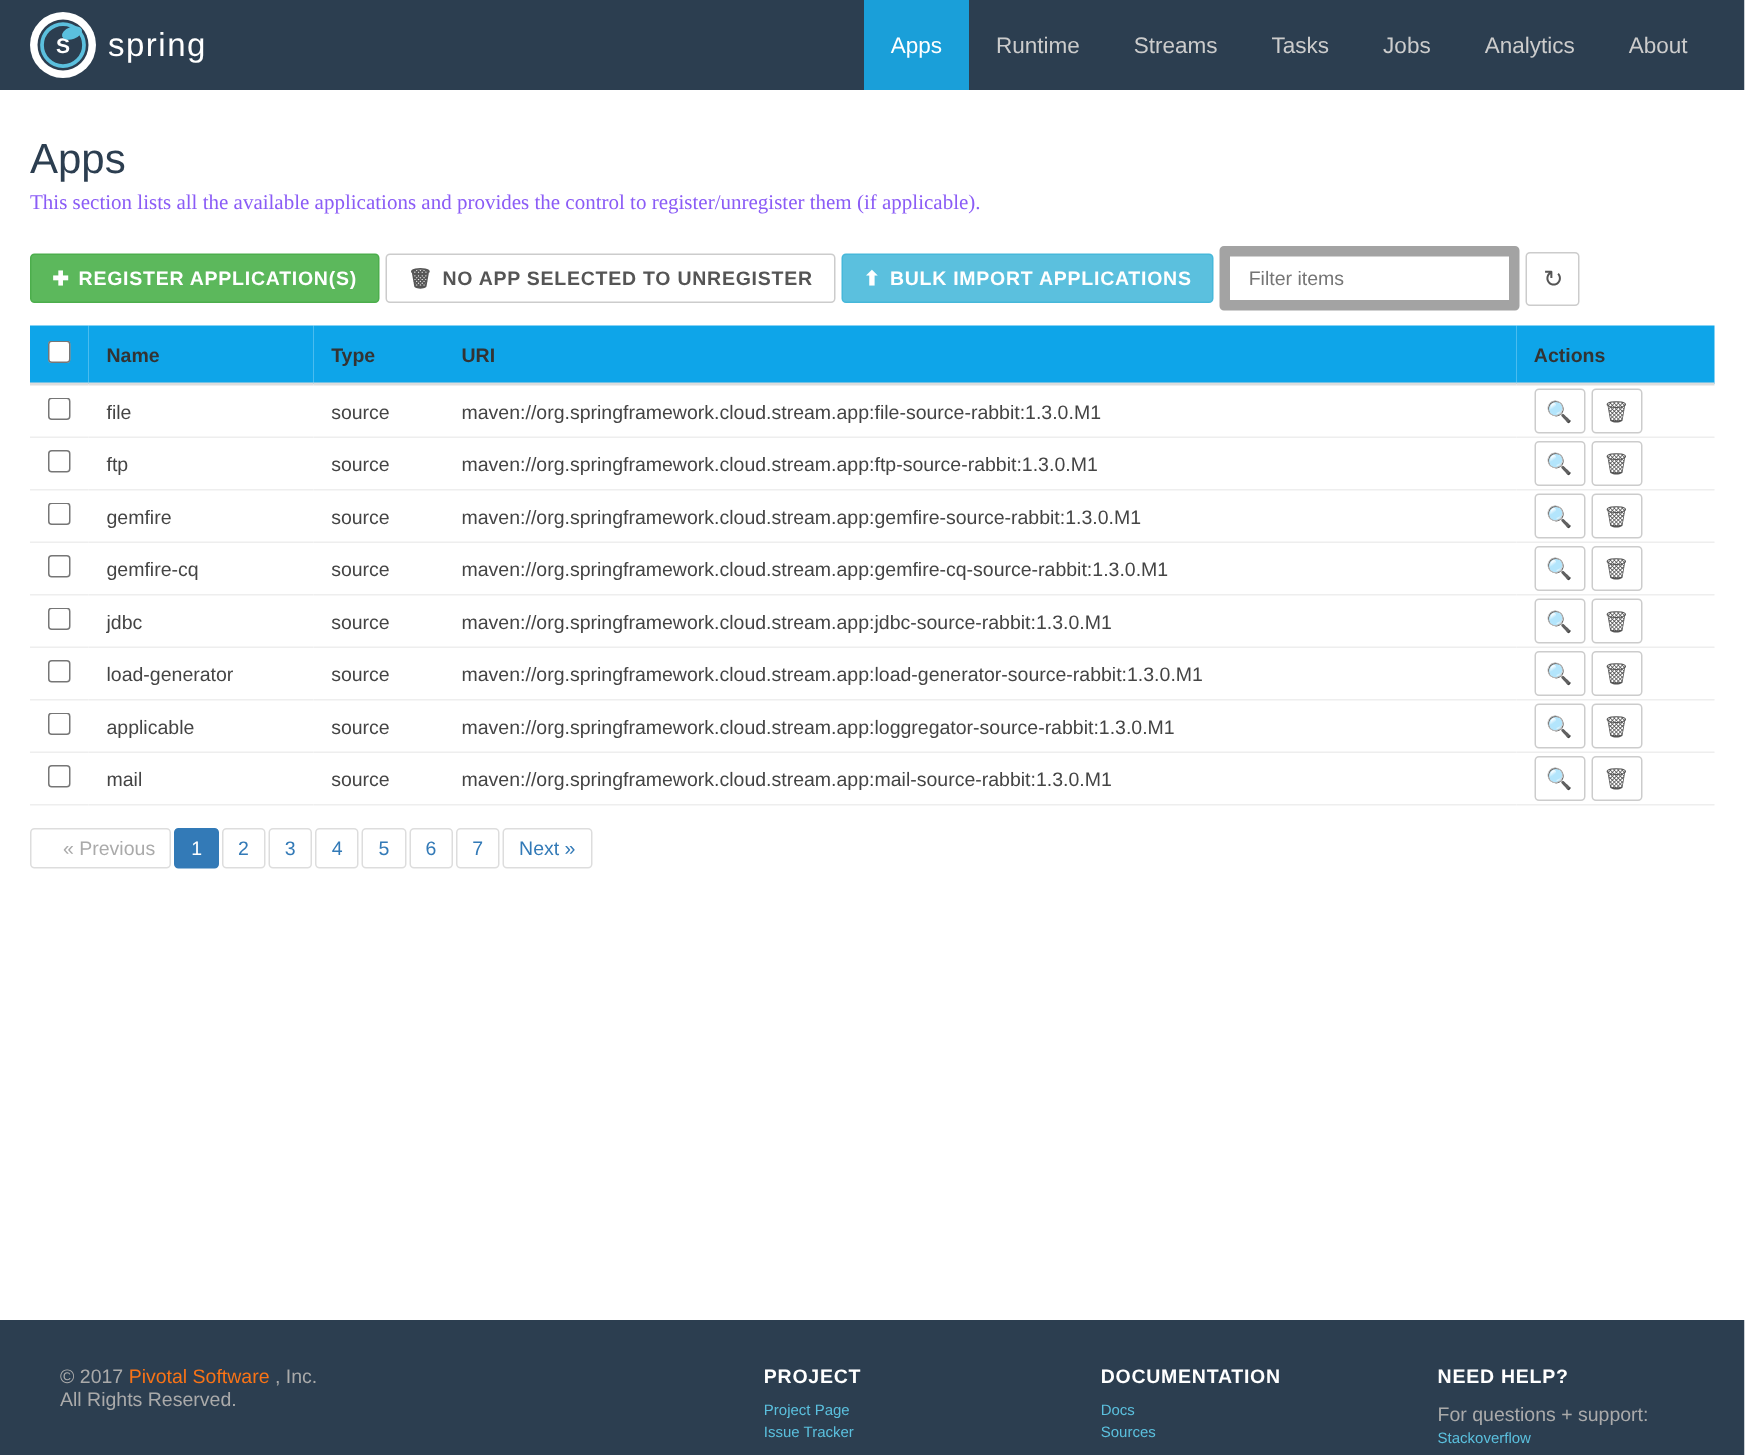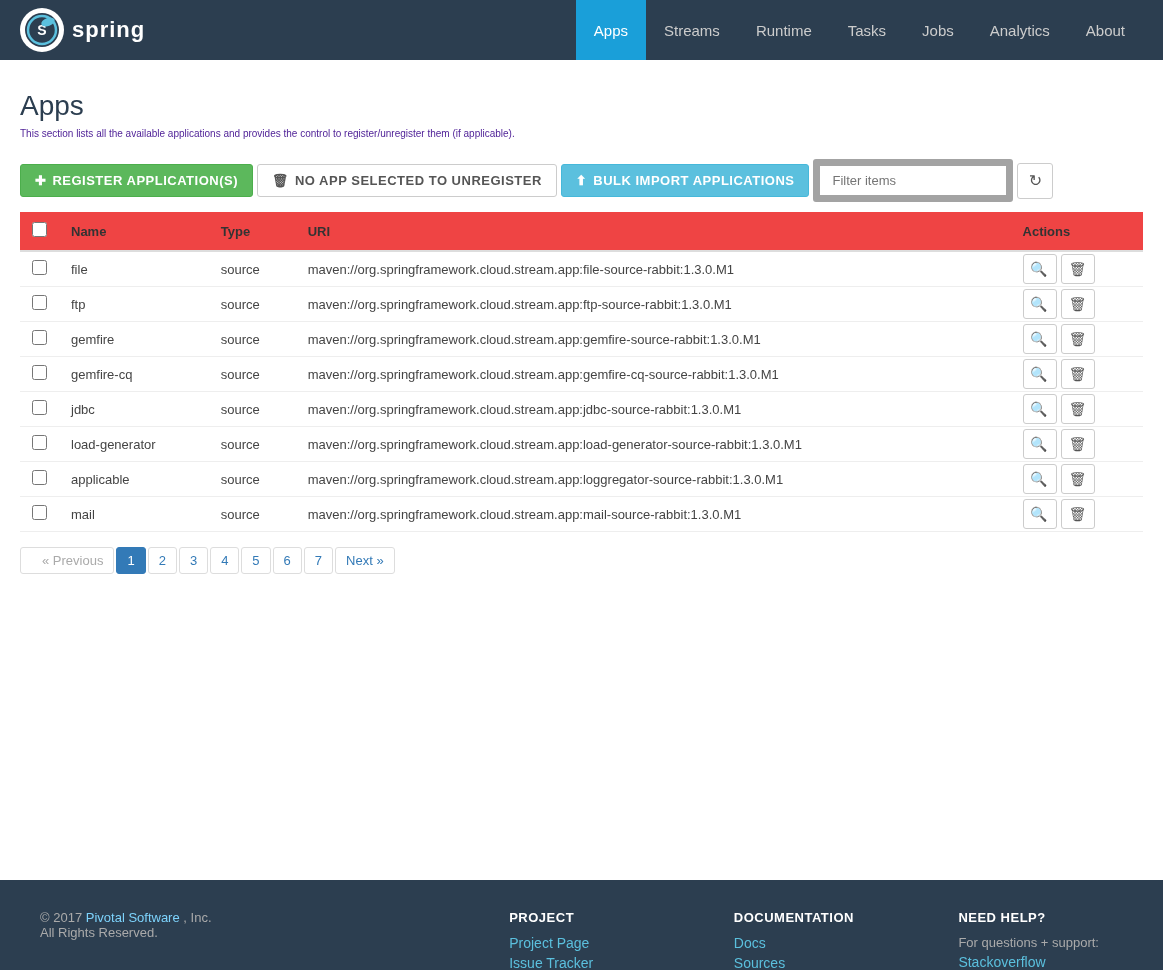--- a/index.html
+++ b/index.html
@@ -22,21 +22,21 @@
       width: 44px; height: 44px;
       border-radius: 50%;
       background: #fff;
       display: flex; align-items: center; justify-content: center;
       font-size: 22px; font-weight: bold; color: #2c3e50;
       margin-right: 8px;
     }
     .nav-logo-text {
       color: #fff;
       font-size: 22px;
-      font-weight: bold;
+      font-weight: normal;
       letter-spacing: 1px;
     }
     .nav-links { display: flex; height: 100%; }
     .nav-link {
       color: #ccc;
       text-decoration: none;
       padding: 0 18px;
       display: flex; align-items: center;
       font-size: 15px;
       cursor: pointer;
@@ -49,23 +49,24 @@
       padding: 30px 20px 20px 20px;
       min-height: 820px;
     }
     .page-title {
       font-size: 28px;
       font-weight: 300;
       color: #2c3e50;
       margin-bottom: 6px;
     }
     .page-subtitle {
-      color: #4c1d95;
+      color: #8b5cf6;
       margin-bottom: 20px;
-      font-size: 10px;
+      font-size: 14px;
+      font-family: Liberation Serif, serif;
     }
 
     
     .toolbar {
       display: flex;
       align-items: center;
       gap: 4px;
       margin-bottom: 10px;
     }
     .btn {
@@ -103,21 +104,21 @@
       cursor: pointer; font-size: 16px; color: #555;
     }
 
     
     table {
       width: 100%;
       border-collapse: collapse;
       margin-bottom: 15px;
     }
     thead tr {
-      background: #ef4444;
+      background: #0ea5e9;
       border-bottom: 2px solid #ddd;
     }
     th {
       text-align: left;
       padding: 10px 12px;
       font-weight: 600;
       color: #333;
       font-size: 13px;
     }
     tbody tr {
@@ -166,34 +167,34 @@
 
     
     footer {
       background: #2c3e50;
       color: #aaa;
       padding: 30px 40px;
       display: flex;
       gap: 60px;
     }
     .footer-copy { flex: 2; font-size: 13px; }
-    .footer-copy a { color: #7dd3fc; text-decoration: none; }
+    .footer-copy a { color: #f97316; text-decoration: none; }
     .footer-section { flex: 1; }
     .footer-section h4 {
       color: #fff;
       font-size: 13px;
       font-weight: bold;
       margin-bottom: 10px;
       letter-spacing: 0.5px;
     }
     .footer-section a {
       display: block;
       color: #5bc0de;
       text-decoration: none;
-      font-size: 14px;
+      font-size: 10px;
       margin-bottom: 4px;
     }
     .footer-section p { font-size: 13px; margin-bottom: 4px; }
   </style>
 </head>
 <body>
 
 <nav>
   <div class="nav-logo">
     <div class="nav-logo-circle">
@@ -201,22 +202,22 @@
         <circle cx="18" cy="18" r="17" fill="#2c3e50" stroke="none"></circle>
         <circle cx="18" cy="18" r="14" fill="none" stroke="#5bc0de" stroke-width="2.5"></circle>
         <text x="18" y="23" text-anchor="middle" font-size="14" font-weight="bold" fill="#fff" font-family="Arial">S</text>
         <ellipse cx="24" cy="10" rx="7" ry="4" fill="#5bc0de" transform="rotate(-20 24 10)"></ellipse>
       </svg>
     </div>
     <span class="nav-logo-text">spring</span>
   </div>
   <div class="nav-links" id="nav-links">
       <a class="nav-link active">Apps</a>
+      <a class="nav-link">Runtime</a>
       <a class="nav-link">Streams</a>
-      <a class="nav-link">Runtime</a>
       <a class="nav-link">Tasks</a>
       <a class="nav-link">Jobs</a>
       <a class="nav-link">Analytics</a>
       <a class="nav-link">About</a>
     </div>
 </nav>
 
 <div class="main-content">
   <h1 class="page-title">Apps</h1>
   <p class="page-subtitle">This section lists all the available applications and provides the control to register/unregister them (if applicable).</p>

